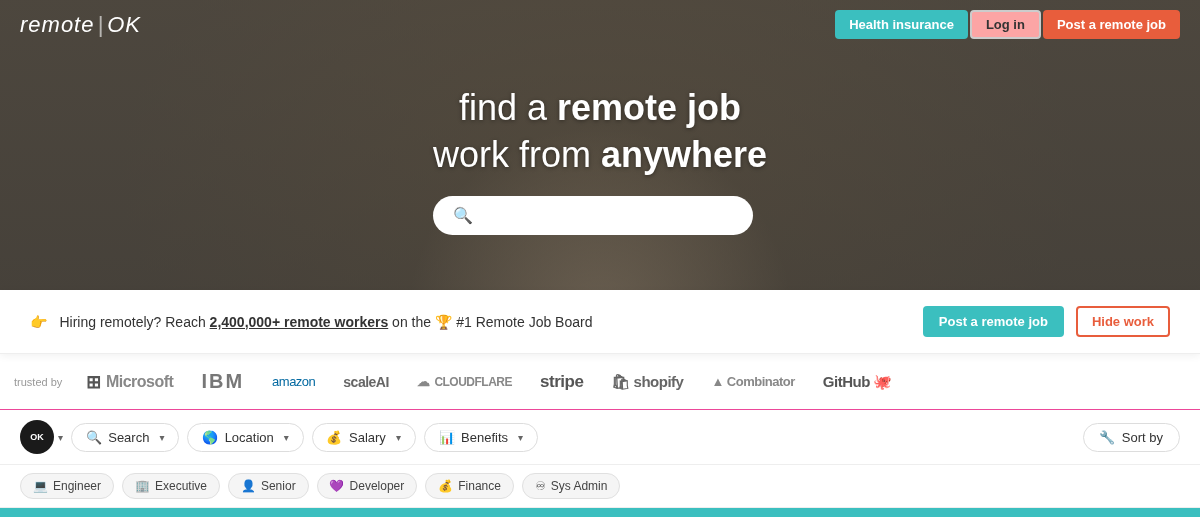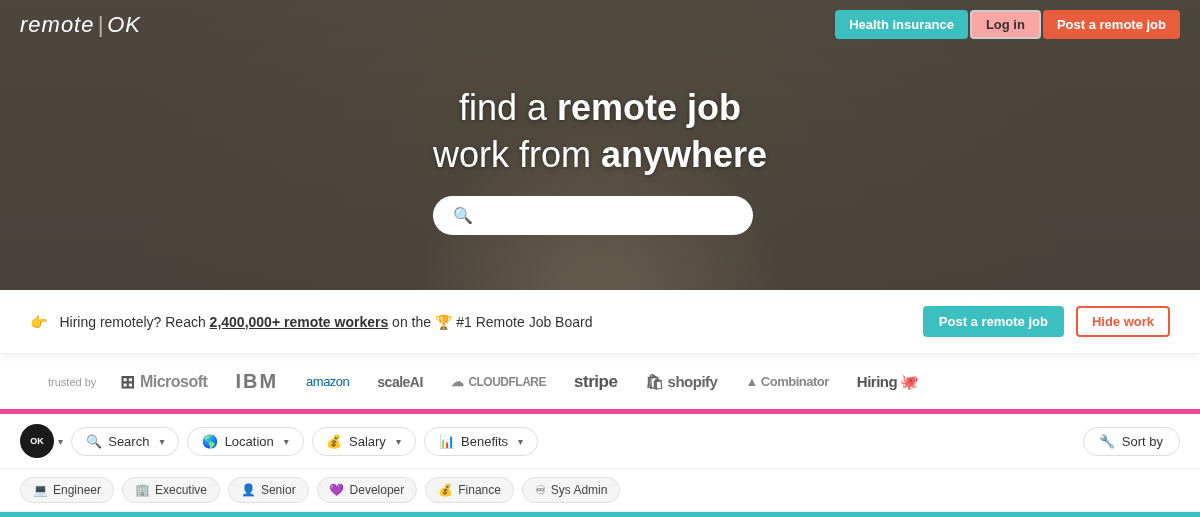--- a/index.html
+++ b/index.html
@@ -146,23 +146,23 @@
       font-size: 13px;
       font-weight: 600;
       cursor: pointer;
       white-space: nowrap;
     }
 
     
     .trusted {
       display: flex;
       align-items: center;
-      padding: 16px 48px;
+      padding: 16px 14px;
       gap: 24px;
-      border-bottom: 5px solid #ec4899;
+      border-bottom: 1px solid #ec4899;
     }
     .trusted-label {
       font-size: 11px;
       color: #999;
       white-space: nowrap;
     }
     .trusted-logos {
       display: flex;
       align-items: center;
       gap: 28px;
@@ -345,21 +345,21 @@
         <span style="font-size:18px;color:#555;">⊞</span> 
         <span>Microsoft</span>
       </span>
     <span class="company-logo" style="font-size:20px;letter-spacing:2px;color:#777;">IBM</span>
     <span class="company-logo" style="font-size:13px;font-weight:400;color:#0369a1;">amazon</span>
     <span class="company-logo" style="font-size:14px;color:#666;">scaleAI</span>
     <span class="company-logo" style="font-size:13px;color:#888;">☁ <span style="font-size:12px;">CLOUDFLARE</span></span>
     <span class="company-logo" style="font-size:17px;font-weight:600;color:#555;">stripe</span>
     <span class="company-logo" style="font-size:15px;color:#666;">🛍 shopify</span>
     <span class="company-logo" style="font-size:13px;color:#888;">▲ Combinator</span>
-    <span class="company-logo" style="font-size:15px;color:#555;">Hiring 🐙</span>
+    <span class="company-logo" style="font-size:15px;color:#555;">GitHub 🐙</span>
   </div>
 </div>
 
 <div class="filters">
   <div class="filter-avatar-wrap">
     <div class="filter-avatar">
       <span style="font-size:9px;line-height:1;">OK</span>
     </div>
     <span class="filter-dropdown-arrow">▾</span>
   </div>

